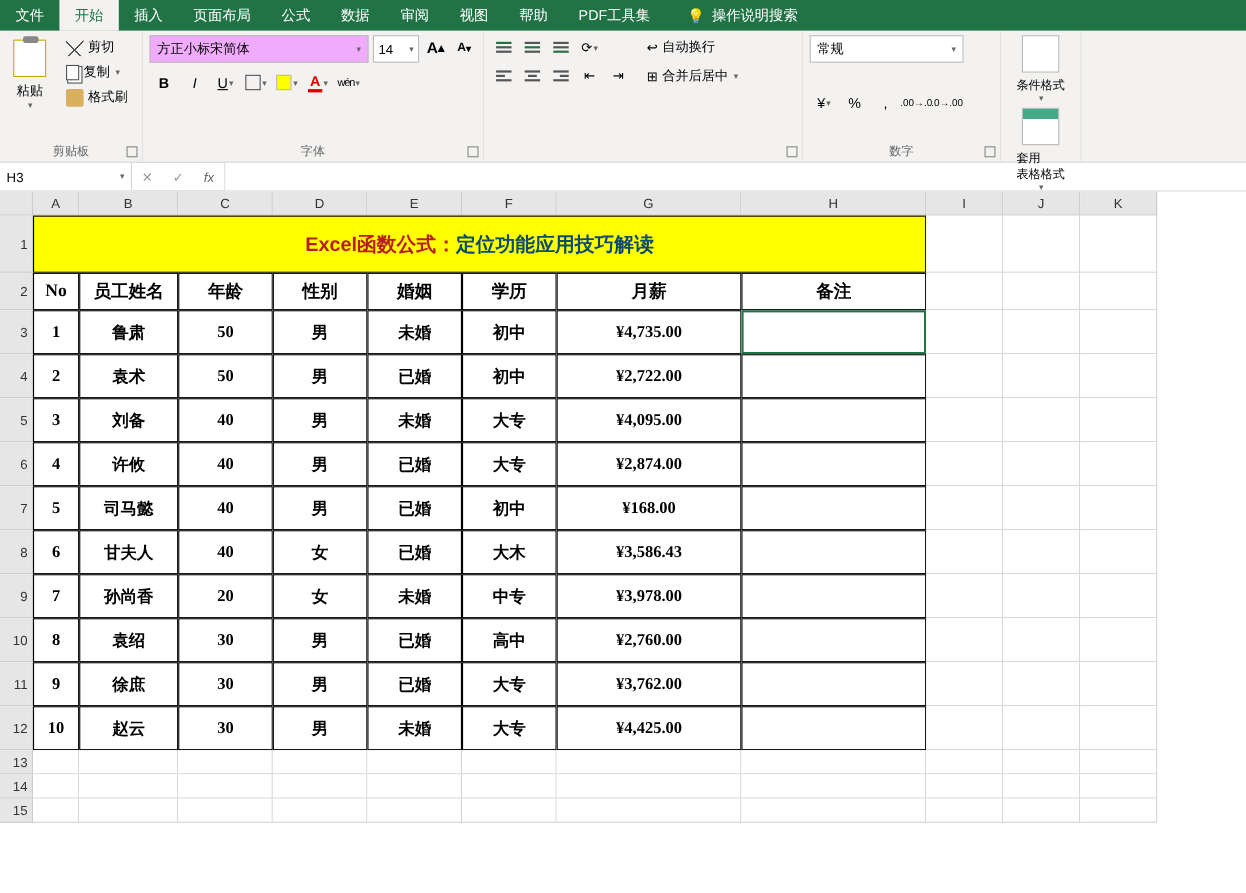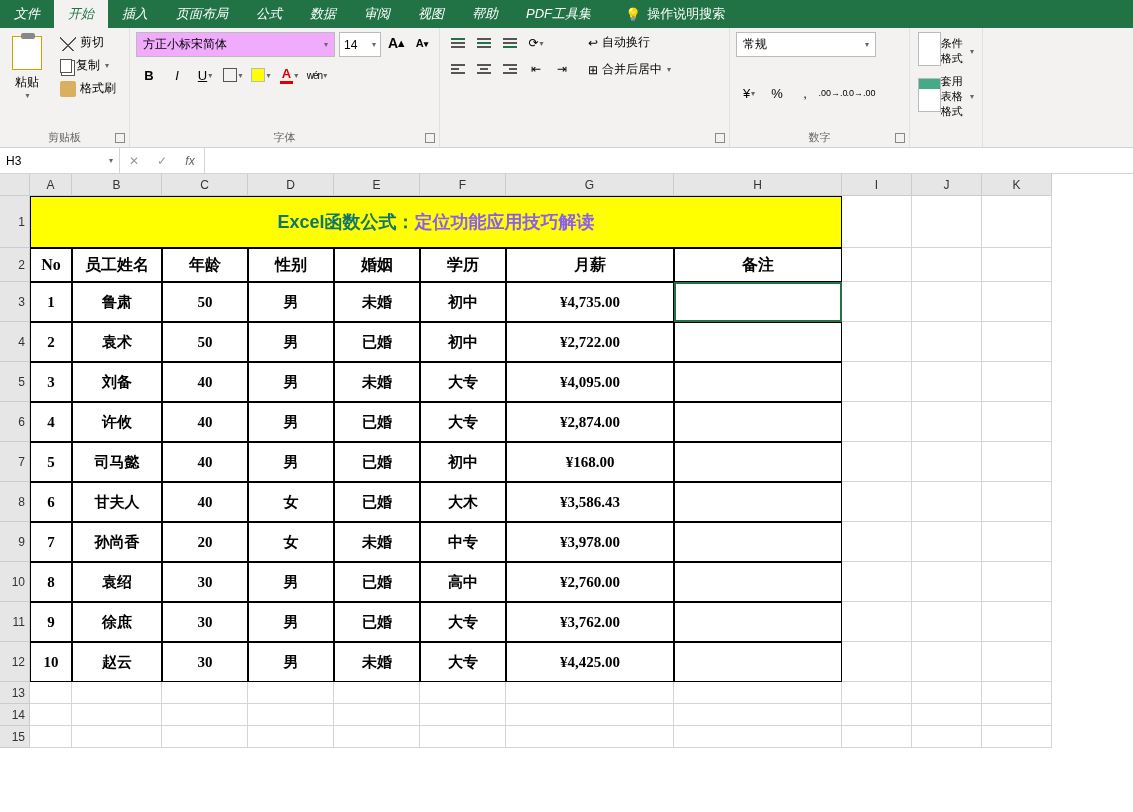--- a/index.html
+++ b/index.html
@@ -1,20 +1,20 @@
 <!DOCTYPE html>
 <html><head>
 <meta charset="utf-8">
 <style>
 * { margin: 0; padding: 0; box-sizing: border-box; font-family: "Microsoft YaHei", sans-serif; }
 body { background: #fff; font-size: 12px; overflow: hidden; width: 1133px; height: 812px; }
 
 
 .menubar { background: #217346; display: flex; align-items: stretch; height: 28px; }
-.menu-item { color: #fff; padding: 0 14px; display: flex; align-items: center; cursor: pointer; font-size: 13px; font-style: italic; }
+.menu-item { color: #fff; padding: 0 14px; display: flex; align-items: center; cursor: pointer; font-size: 13px; }
 .menu-item.active { background: #f3f2f1; color: #217346; }
 .menubar .help-area { display: flex; align-items: center; color: #fff; margin-left: 20px; gap: 6px; font-size: 13px; }
 
 
 .ribbon { background: #f3f2f1; height: 120px; display: flex; border-bottom: 1px solid #d4d4d4; }
 .ribbon-group { border-right: 1px solid #e1e1e1; display: flex; flex-direction: column; position: relative; padding: 4px 6px 16px; }
 .ribbon-group-label { position: absolute; bottom: 2px; left: 0; right: 0; text-align: center; color: #666; font-size: 11px; }
 .ribbon-group-launcher { position: absolute; bottom: 4px; right: 4px; width: 10px; height: 10px; border: 1px solid #888; }
 
 
@@ -58,21 +58,21 @@
 .align-right-col { display: flex; flex-direction: column; gap: 6px; margin-left: 10px; }
 .align-top-row { display: flex; }
 
 
 .number-group { width: 180px; }
 .num-format { background: #fff; border: 1px solid #bbb; padding: 3px 6px; display: flex; justify-content: space-between; align-items: center; width: 140px; margin-bottom: 24px; }
 .num-row2 { display: flex; gap: 2px; }
 
 
 .styles-group { display: flex; gap: 4px; padding: 4px 8px 16px; }
-.style-btn { display: flex; flex-direction: row; align-items: center; width: 56px; cursor: pointer; font-size: 11px; }
+.style-btn { display: flex; flex-direction: column; align-items: center; width: 56px; cursor: pointer; font-size: 11px; }
 .style-icon { width: 34px; height: 34px; background: #fff; border: 1px solid #bbb; margin-bottom: 4px; }
 
 
 .formula-bar { height: 26px; display: flex; border-bottom: 1px solid #d4d4d4; }
 .name-box { width: 120px; border-right: 1px solid #d4d4d4; display: flex; align-items: center; padding: 0 6px; background: #fff; justify-content: space-between; }
 .fb-btns { display: flex; align-items: center; border-right: 1px solid #d4d4d4; }
 .fb-btn { width: 28px; height: 100%; display: flex; align-items: center; justify-content: center; color: #999; cursor: pointer; }
 .fx-lbl { font-style: italic; color: #666; }
 .formula-input { flex: 1; padding: 0 6px; display: flex; align-items: center; background: #fff; }
 
@@ -83,22 +83,22 @@
 .corner { width: 30px; height: 22px; }
 .col-hdrs { display: flex; }
 .col-hdr { height: 22px; font-size: 12px; }
 .row-hdr { width: 30px; font-size: 12px; justify-content: flex-end; padding-right: 4px; }
 
 .cells { position: relative; }
 .grid-row { display: flex; }
 .cell { border-right: 1px solid #d4d4d4; border-bottom: 1px solid #d4d4d4; background: #fff; display: flex; align-items: center; justify-content: center; font-size: 14px; font-family: SimSun, serif; }
 
 .title-cell { background: #ffff00; font-size: 18px; font-weight: bold; font-family: SimSun, serif; }
-.title-cell .t1 { color: #0f766e; }
-.title-cell .t2 { color: #8b5cf6; }
+.title-cell .t1 { color: #b91c1c; }
+.title-cell .t2 { color: #0c4a6e; }
 
 .hdr-cell { font-weight: bold; font-size: 16px; border: 1px solid #000; }
 .data-cell { font-weight: bold; font-size: 15px; border: 1px solid #000; }
 
 
 .cA { width: 42px; } .cB { width: 90px; } .cC { width: 86px; } .cD { width: 86px; }
 .cE { width: 86px; } .cF { width: 86px; } .cG { width: 168px; } .cH { width: 168px; }
 .cI { width: 70px; } .cJ { width: 70px; } .cK { width: 70px; }
 
 

